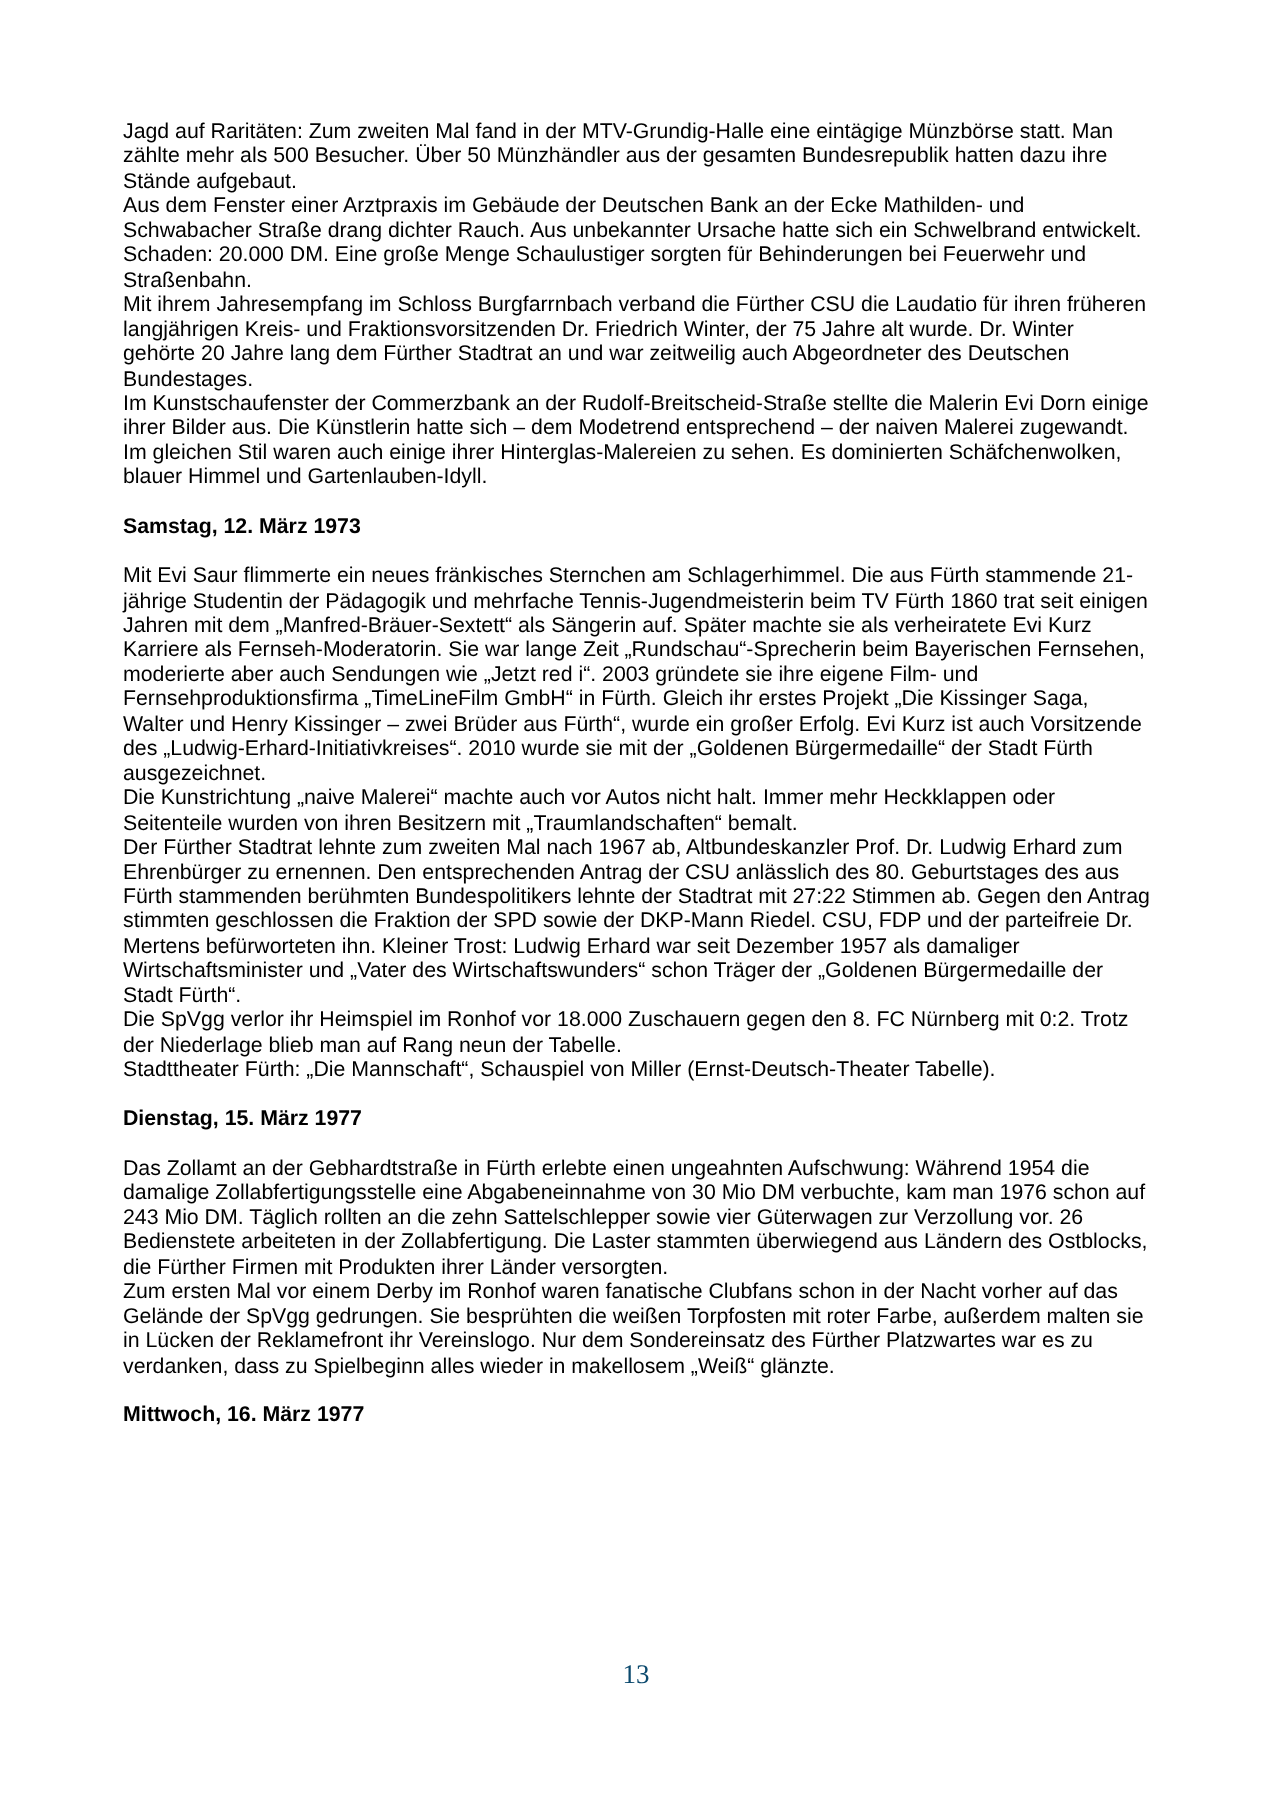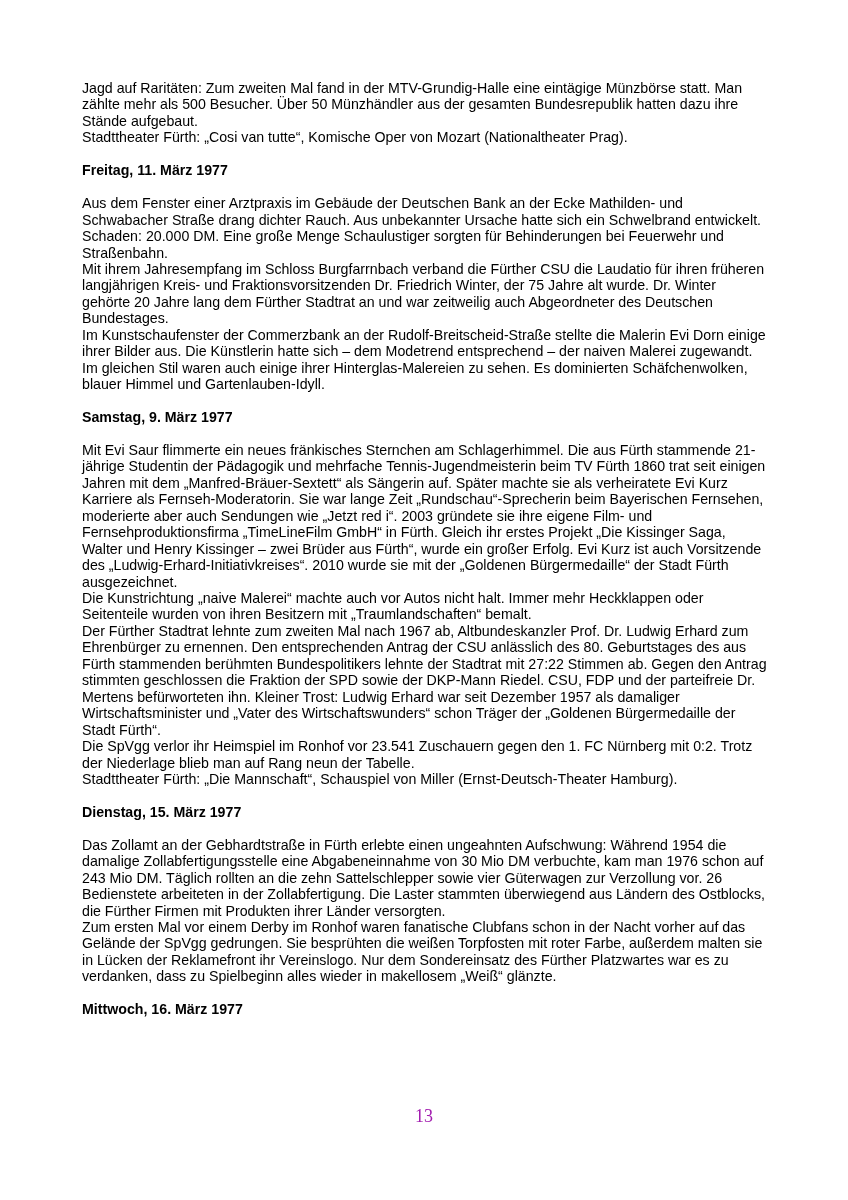--- a/index.html
+++ b/index.html
@@ -45,47 +45,45 @@
   }
   .page-number {
     position: absolute;
     top: 1106px;
     left: 0;
     width: 848px;
     text-align: center;
     font-family: "Liberation Serif", serif;
     font-size: 18px;
     line-height: 1.15;
-    color: #a21caf;
+    color: #0c4a6e;
   }
 </style>
 </head>
 <body>
 
 <div class="page">
   <div class="content">
 
     <p class="para">Jagd auf Raritäten: Zum zweiten Mal fand in der MTV-Grundig-Halle eine eintägige Münzbörse statt. Man zählte mehr als 500 Besucher. Über 50 Münzhändler aus der gesamten Bundesrepublik hatten dazu ihre Stände aufgebaut.</p>
-    <p class="para">Stadttheater Fürth: „Cosi van tutte“, Komische Oper von Mozart (Nationaltheater Prag).</p>
 
-    <h2 class="heading">Freitag, 11. März 1977</h2>
 
     <p class="para">Aus dem Fenster einer Arztpraxis im Gebäude der Deutschen Bank an der Ecke Mathilden- und Schwabacher Straße drang dichter Rauch. Aus unbekannter Ursache hatte sich ein Schwelbrand entwickelt. Schaden: 20.000 DM. Eine große Menge Schaulustiger sorgten für Behinderungen bei Feuerwehr und Straßenbahn.</p>
     <p class="para">Mit ihrem Jahresempfang im Schloss Burgfarrnbach verband die Fürther CSU die Laudatio für ihren früheren langjährigen Kreis- und Fraktionsvorsitzenden Dr. Friedrich Winter, der 75 Jahre alt wurde. Dr. Winter gehörte 20 Jahre lang dem Fürther Stadtrat an und war zeitweilig auch Abgeordneter des Deutschen Bundestages.</p>
     <p class="para">Im Kunstschaufenster der Commerzbank an der Rudolf-Breitscheid-Straße stellte die Malerin Evi Dorn einige ihrer Bilder aus. Die Künstlerin hatte sich – dem Modetrend entsprechend – der naiven Malerei zugewandt. Im gleichen Stil waren auch einige ihrer Hinterglas-Malereien zu sehen. Es dominierten Schäfchenwolken, blauer Himmel und Gartenlauben-Idyll.</p>
 
-    <h2 class="heading">Samstag, 9. März 1977</h2>
+    <h2 class="heading">Samstag, 12. März 1973</h2>
 
     <p class="para">Mit Evi Saur flimmerte ein neues fränkisches Sternchen am Schlagerhimmel. Die aus Fürth stammende 21-jährige Studentin der Pädagogik und mehrfache Tennis-Jugendmeisterin beim TV Fürth 1860 trat seit einigen Jahren mit dem „Manfred-Bräuer-Sextett“ als Sängerin auf. Später machte sie als verheiratete Evi Kurz Karriere als Fernseh-Moderatorin. Sie war lange Zeit „Rundschau“-Sprecherin beim Bayerischen Fernsehen, moderierte aber auch Sendungen wie „Jetzt red i“. 2003 gründete sie ihre eigene Film- und Fernsehproduktionsfirma „TimeLineFilm GmbH“ in Fürth. Gleich ihr erstes Projekt „Die Kissinger Saga, Walter und Henry Kissinger – zwei Brüder aus Fürth“, wurde ein großer Erfolg. Evi Kurz ist auch Vorsitzende des „Ludwig-Erhard-Initiativkreises“. 2010 wurde sie mit der „Goldenen Bürgermedaille“ der Stadt Fürth ausgezeichnet.</p>
     <p class="para">Die Kunstrichtung „naive Malerei“ machte auch vor Autos nicht halt. Immer mehr Heckklappen oder Seitenteile wurden von ihren Besitzern mit „Traumlandschaften“ bemalt.</p>
 
 
     <p class="para">Der Fürther Stadtrat lehnte zum zweiten Mal nach 1967 ab, Altbundeskanzler Prof. Dr. Ludwig Erhard zum Ehrenbürger zu ernennen. Den entsprechenden Antrag der CSU anlässlich des 80. Geburtstages des aus Fürth stammenden berühmten Bundespolitikers lehnte der Stadtrat mit 27:22 Stimmen ab. Gegen den Antrag stimmten geschlossen die Fraktion der SPD sowie der DKP-Mann Riedel. CSU, FDP und der parteifreie Dr. Mertens befürworteten ihn. Kleiner Trost: Ludwig Erhard war seit Dezember 1957 als damaliger Wirtschaftsminister und „Vater des Wirtschaftswunders“ schon Träger der „Goldenen Bürgermedaille der Stadt Fürth“.</p>
-    <p class="para">Die SpVgg verlor ihr Heimspiel im Ronhof vor 23.541 Zuschauern gegen den 1. FC Nürnberg mit 0:2. Trotz der Niederlage blieb man auf Rang neun der Tabelle.</p>
-    <p class="para">Stadttheater Fürth: „Die Mannschaft“, Schauspiel von Miller (Ernst-Deutsch-Theater Hamburg).</p>
+    <p class="para">Die SpVgg verlor ihr Heimspiel im Ronhof vor 18.000 Zuschauern gegen den 8. FC Nürnberg mit 0:2. Trotz der Niederlage blieb man auf Rang neun der Tabelle.</p>
+    <p class="para">Stadttheater Fürth: „Die Mannschaft“, Schauspiel von Miller (Ernst-Deutsch-Theater Tabelle).</p>
 
     <h2 class="heading">Dienstag, 15. März 1977</h2>
 
     <p class="para">Das Zollamt an der Gebhardtstraße in Fürth erlebte einen ungeahnten Aufschwung: Während 1954 die damalige Zollabfertigungsstelle eine Abgabeneinnahme von 30 Mio DM verbuchte, kam man 1976 schon auf 243 Mio DM. Täglich rollten an die zehn Sattelschlepper sowie vier Güterwagen zur Verzollung vor. 26 Bedienstete arbeiteten in der Zollabfertigung. Die Laster stammten überwiegend aus Ländern des Ostblocks, die Fürther Firmen mit Produkten ihrer Länder versorgten.</p>
     <p class="para">Zum ersten Mal vor einem Derby im Ronhof waren fanatische Clubfans schon in der Nacht vorher auf das Gelände der SpVgg gedrungen. Sie besprühten die weißen Torpfosten mit roter Farbe, außerdem malten sie in Lücken der Reklamefront ihr Vereinslogo. Nur dem Sondereinsatz des Fürther Platzwartes war es zu verdanken, dass zu Spielbeginn alles wieder in makellosem „Weiß“ glänzte.</p>
 
     <h2 class="heading">Mittwoch, 16. März 1977</h2>
 
 
   </div>

